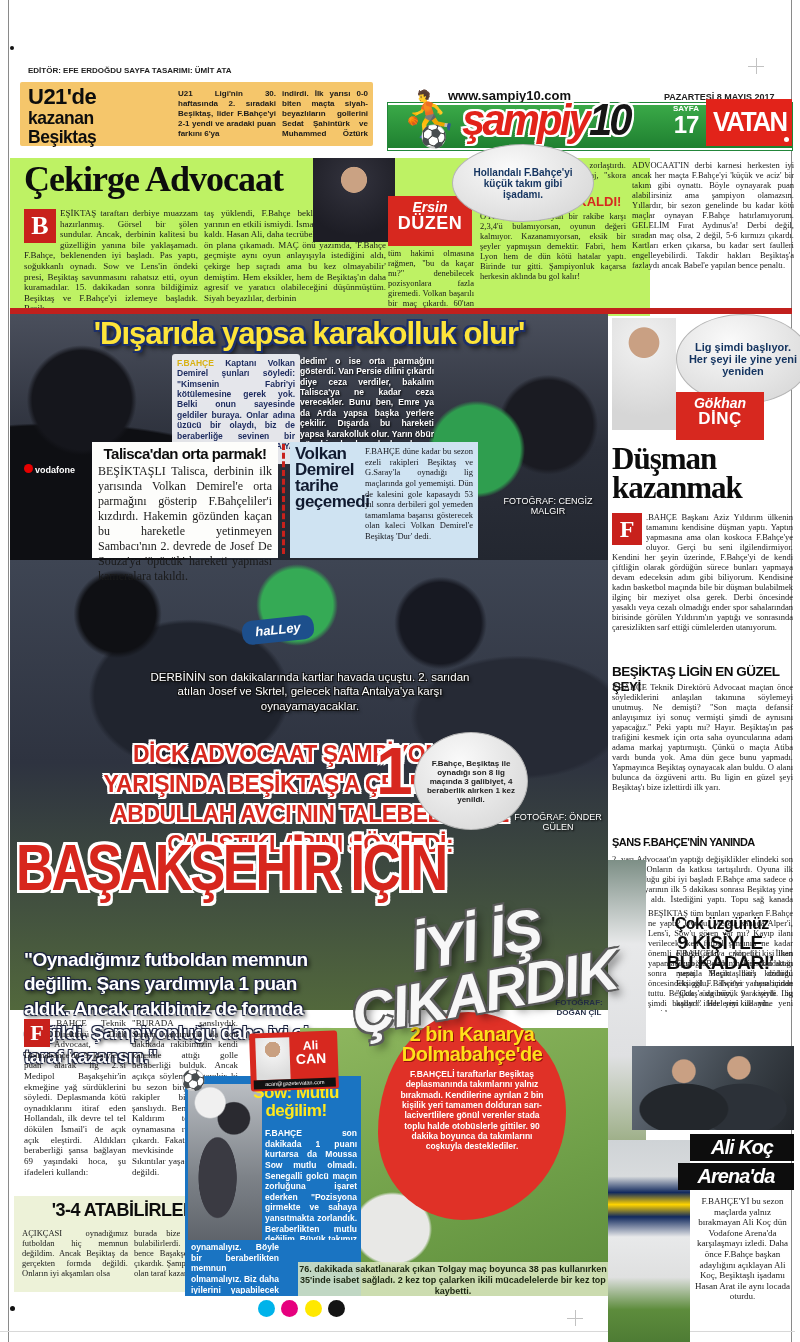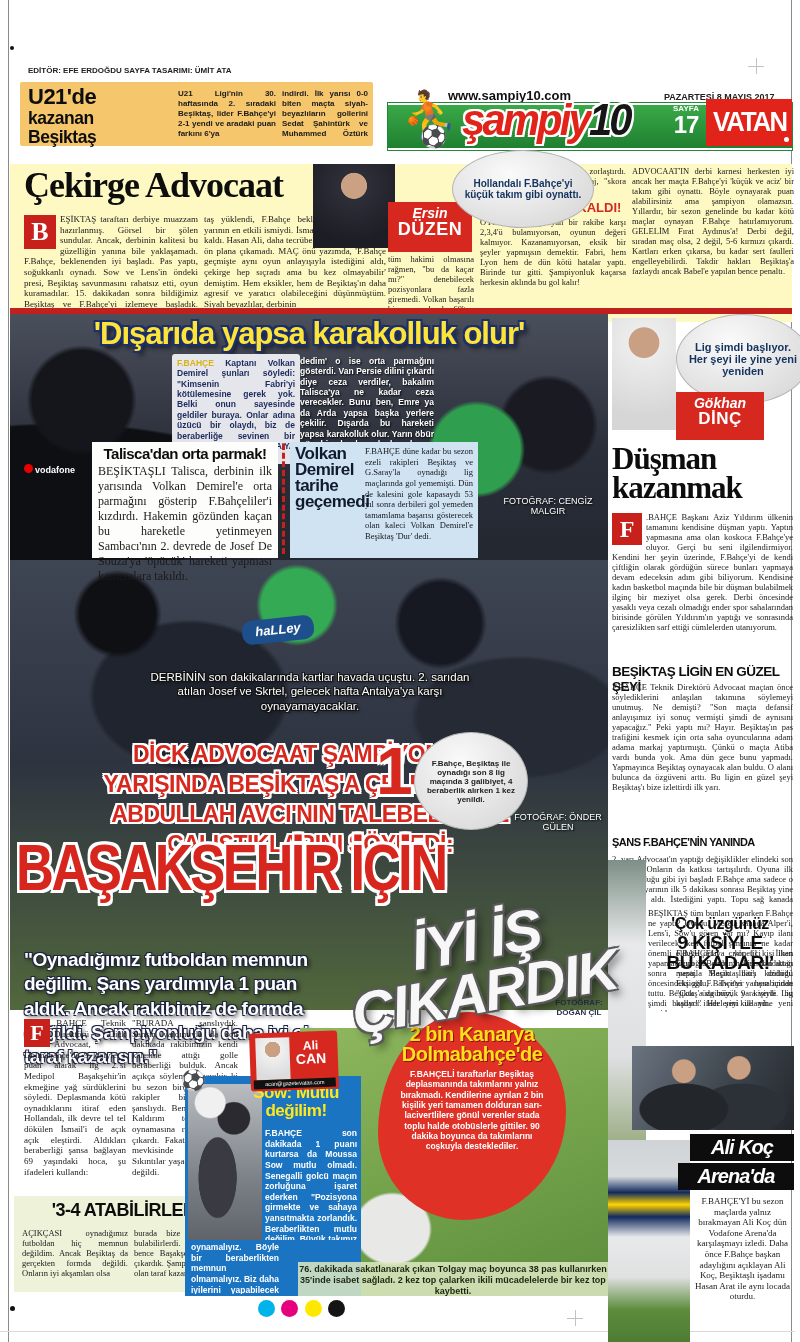--- a/index.html
+++ b/index.html
@@ -63,33 +63,33 @@
   </div>
   <div class="abs sans" style="left:668px;top:105px;width:36px;text-align:center;color:#fff;line-height:1;">
     <span style="display:block;font-size:8px;font-weight:bold;">SAYFA</span>
     <span style="display:block;font-size:24px;font-weight:bold;letter-spacing:-1px;">17</span>
   </div>
   <div class="abs" style="left:706px;top:99px;width:86px;height:47px;background:#e2231a;display:flex;align-items:center;justify-content:center;">
     <span class="sans" style="color:#fff;font-size:27px;font-weight:bold;letter-spacing:-2px;transform:scaleX(0.95);">VATAN</span>
     <span style="position:absolute;right:3px;bottom:4px;width:5px;height:5px;background:#fff;border-radius:50%;"></span>
   </div>
 
-  <div class="abs" style="left:10px;top:164px;width:782px;height:158px;background:#fef9c3;">
+  <div class="abs" style="left:10px;top:158px;width:640px;height:158px;background:#bef264;">
     <div class="abs serif" style="left:14px;top:0px;font-size:36px;font-weight:bold;color:#0d0d0d;letter-spacing:-1px;">Çekirge Advocaat</div>
     <div class="col" style="left:14px;top:50px;width:174px;height:106px;font-size:9px;">
       <span class="dropcap" style="width:32px;height:34px;font-size:26px;line-height:34px;">B</span>
       <span>EŞİKTAŞ taraftarı derbiye muazzam hazırlanmış. Görsel bir şölen sundular. Ancak, derbinin kalitesi bu güzelliğin yanına bile yaklaşamadı. F.Bahçe, beklenenden iyi başladı. Pas yaptı, soğukkanlı oynadı. Sow ve Lens'in öndeki presi, Beşiktaş savunmasını rahatsız etti, oyun kuramadılar. 15. dakikadan sonra bildiğimiz Beşiktaş ve F.Bahçe'yi izlemeye başladık. Beşik-</span>
     </div>
     <div class="col" style="left:194px;top:50px;width:182px;height:106px;">taş yüklendi, F.Bahçe bekledi. Quaresma ilk yarının en etkili ismiydi. İsmail ile sürekli bire bir kaldı. Hasan Ali, daha tecrübeli olduğu için, Babel ön plana çıkamadı. MAÇ önü yazımda, 'F.Bahçe geçmişte aynı oyun anlayışıyla istediğini aldı, çekirge hep sıçradı ama bu kez olmayabilir' demiştim. Hem eksikler, hem de Beşiktaş'ın daha agresif ve yaratıcı olabileceğini düşünmüştüm. Siyah beyazlılar, derbinin</div>
     <div class="photo" style="left:303px;top:0px;width:82px;height:84px;background:radial-gradient(circle at 50% 26%,#caa283 17%,#2e2e38 18%,#1d1d25 75%);"></div>
     <div class="namebox abs" style="left:378px;top:38px;width:84px;height:46px;padding-top:4px;">
       <span style="display:block;font-size:14px;font-style:italic;">Ersin</span>
       <span style="display:block;font-size:18px;letter-spacing:0.5px;">DÜZEN</span>
     </div>
-    <div class="bubble abs sans" style="left:442px;top:-14px;width:120px;height:64px;font-size:10px;padding:6px 10px;z-index:3;">Hollandalı F.Bahçe'yi küçük takım gibi oynattı.</div>
+    <div class="bubble abs sans" style="left:442px;top:-14px;width:120px;height:64px;font-size:10px;padding:6px 10px;z-index:3;">Hollandalı F.Bahçe'yi küçük takım gibi işadamı.</div>
     <div class="col" style="left:378px;top:90px;width:86px;height:66px;font-size:8.5px;">tüm hakimi olmasına rağmen, "bu da kaçar mı?" denebilecek pozisyonlara fazla giremedi. Volkan başarılı bir maç çıkardı. 60'tan sonra F.Bahçe'nin hücum girişimleri Beşiktaş'ı ve Şenol Hoca'yı tedir-</div>
     <div class="col" style="left:470px;top:2px;width:146px;height:154px;font-size:8.5px;">
       <span>gin etti. Gereksiz stres, maçı zorlaştırdı. Necip'in girişiyle verilen mesaj, "skora razıyım."</span>
       <span class="sans" style="display:block;color:#d7281f;font-weight:bold;font-size:13px;text-align:center;margin:4px 0 2px;">AYDINUS GEÇ KALDI!</span>
       <span>OYSA, böyle oynayan bir rakibe karşı 2,3,4'ü bulamıyorsan, oyunun değeri kalmıyor. Kazanamıyorsan, eksik bir şeyler yapmışsın demektir. Fabri, hem Lyon hem de dün kötü hatalar yaptı. Birinde tur gitti. Şampiyonluk kaçarsa herkesin aklında bu gol kalır!</span>
     </div>
     <div class="col" style="left:622px;top:2px;width:162px;height:154px;font-size:8.5px;">
       <span>ADVOCAAT'IN derbi karnesi herkesten iyi ancak her maçta F.Bahçe'yi 'küçük ve aciz' bir takım gibi oynattı. Böyle oynayarak puan alabilirsiniz ama şampiyon olamazsın. Yıllardır, bir sezon genelinde bu kadar kötü maçlar oynayan F.Bahçe hatırlamıyorum.</span> <span>GELELİM Fırat Aydınus'a! Derbi değil, sıradan maç olsa, 2 değil, 5-6 kırmızı çıkardı. Kartları erken çıkarsa, bu kadar sert faulleri engelleyebilirdi. Takdir hakları Beşiktaş'a fazlaydı ancak Babel'e yapılan bence penaltı.</span>
     </div>
   </div>

